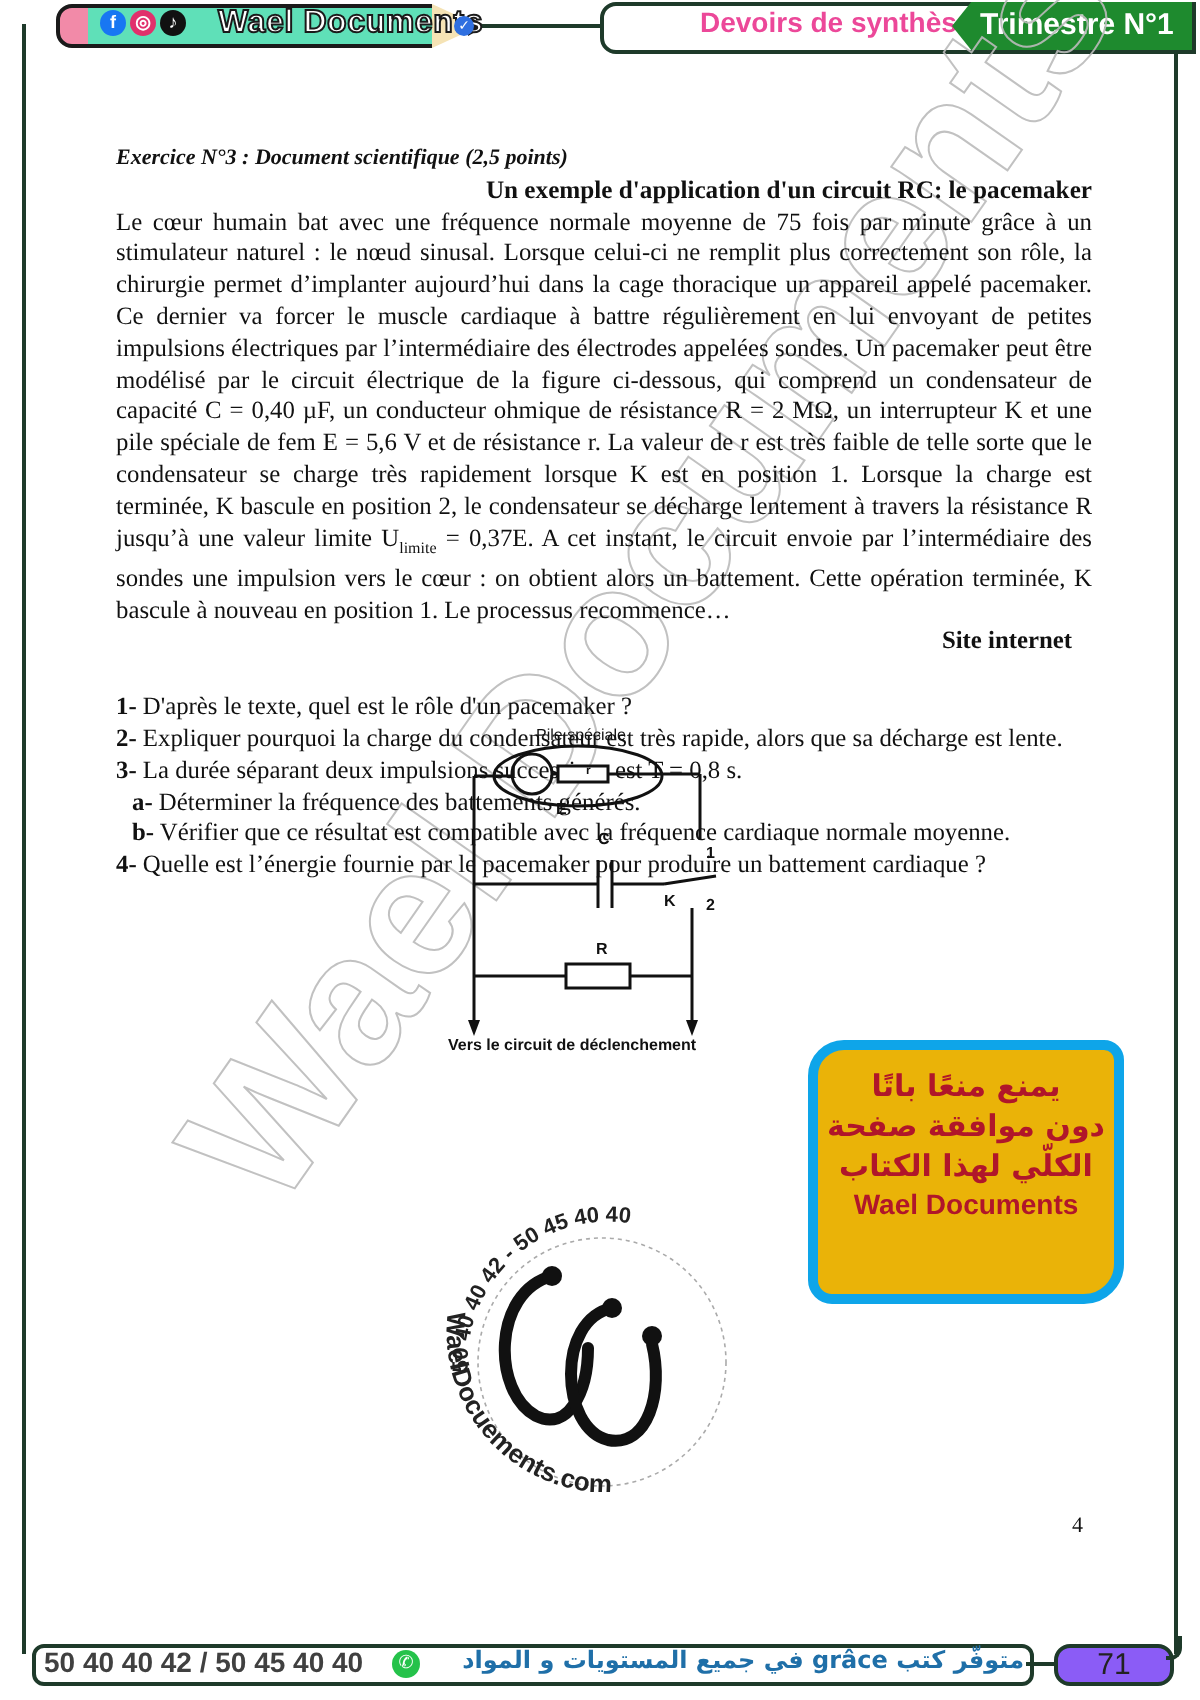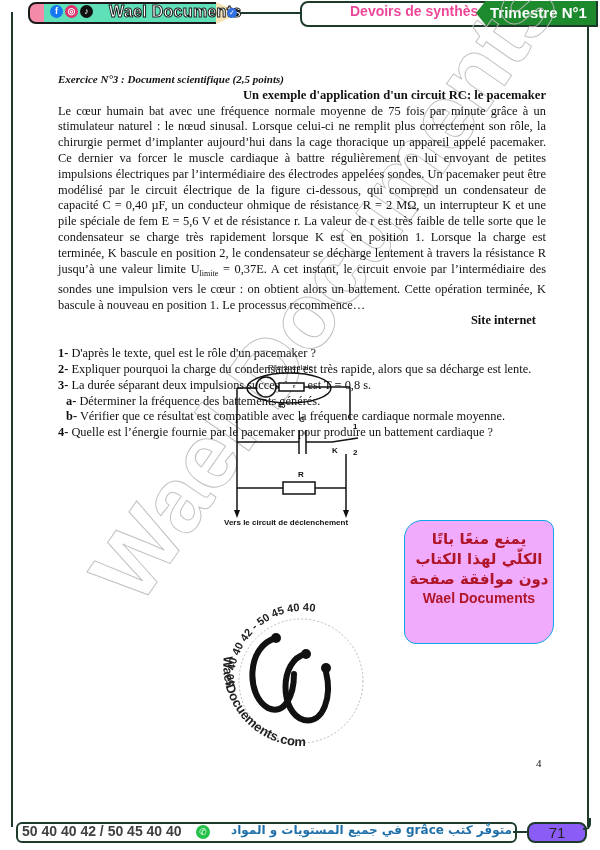--- a/index.html
+++ b/index.html
@@ -40,21 +40,21 @@
   .circuit { position:absolute; left:222px; top:362px; width:180px; height:170px; }
   .circ-label { position:absolute; font:bold 8px "Liberation Sans", sans-serif; color:#111; white-space:nowrap; }
 
   
   .wm-text { position:absolute; left:70px; top:560px; transform:rotate(-55deg); transform-origin:left top; font:bold 92px "Liberation Sans", sans-serif; color:transparent; -webkit-text-stroke:1px #bbb; white-space:nowrap; opacity:0.9; }
 
   
   .stamp { position:absolute; left:206px; top:596px; width:190px; height:150px; }
 
   
-  .notice { position:absolute; left:404px; top:520px; width:148px; height:122px; border:1px solid #0ea5e9; border-radius:18px 10px 20px 12px; background:#f0abfc; }
+  .notice { position:absolute; left:404px; top:520px; width:148px; height:122px; border:5px solid #0ea5e9; border-radius:18px 10px 20px 12px; background:#eab308; }
   .notice-line { font:bold 15px "DejaVu Sans", sans-serif; color:#b0162a; text-align:center; line-height:20px; direction:rtl; }
   .notice-brand { font:bold 14px "Liberation Sans", sans-serif; color:#b0162a; text-align:center; line-height:18px; }
 
   .page-num-inner { position:absolute; left:536px; top:757px; font-size:11px; font-family:"Liberation Serif", serif; }
 
   
   .footer-bar { position:absolute; left:16px; top:822px; width:497px; height:17px; border:2px solid #1e3a2a; border-radius:6px; background:#fff; }
   .footer-phone { position:absolute; left:22px; top:823px; font:bold 14px "Liberation Sans", sans-serif; color:#404040; white-space:nowrap; }
   .footer-wa { position:absolute; left:196px; top:825px; width:14px; height:14px; border-radius:50%; background:#25c24a; color:#fff; font-size:9px; text-align:center; line-height:14px; font-family:"DejaVu Sans", sans-serif; }
   .footer-ar { position:absolute; left:214px; top:823px; font:bold 12px "DejaVu Sans", sans-serif; color:#1f6fa8; white-space:nowrap; direction:rtl; width:298px; text-align:right; }
@@ -153,22 +153,22 @@
     </g>
     <circle cx="70" cy="42" r="5" fill="#111"></circle>
     <circle cx="100" cy="58" r="5" fill="#111"></circle>
     <circle cx="120" cy="72" r="5" fill="#111"></circle>
   </svg>
 </div>
 
 <div class="notice">
   <div style="padding-top:8px;">
     <div class="notice-line">يمنع منعًا باتًا</div>
+    <div class="notice-line">دون موافقة صفحة</div>
     <div class="notice-line">الكلّي لهذا الكتاب</div>
-    <div class="notice-line">دون موافقة صفحة</div>
     <div class="notice-brand">Wael Documents</div>
   </div>
 </div>
 
 <span class="page-num-inner">4</span>
 
 <div class="footer-bar"></div>
 <span class="footer-phone">50 40 40 42 / 50 45 40 40</span>
 <span class="footer-wa">✆</span>
 <span class="footer-ar">متوفّر كتب grâce في جميع المستويات و المواد</span>

